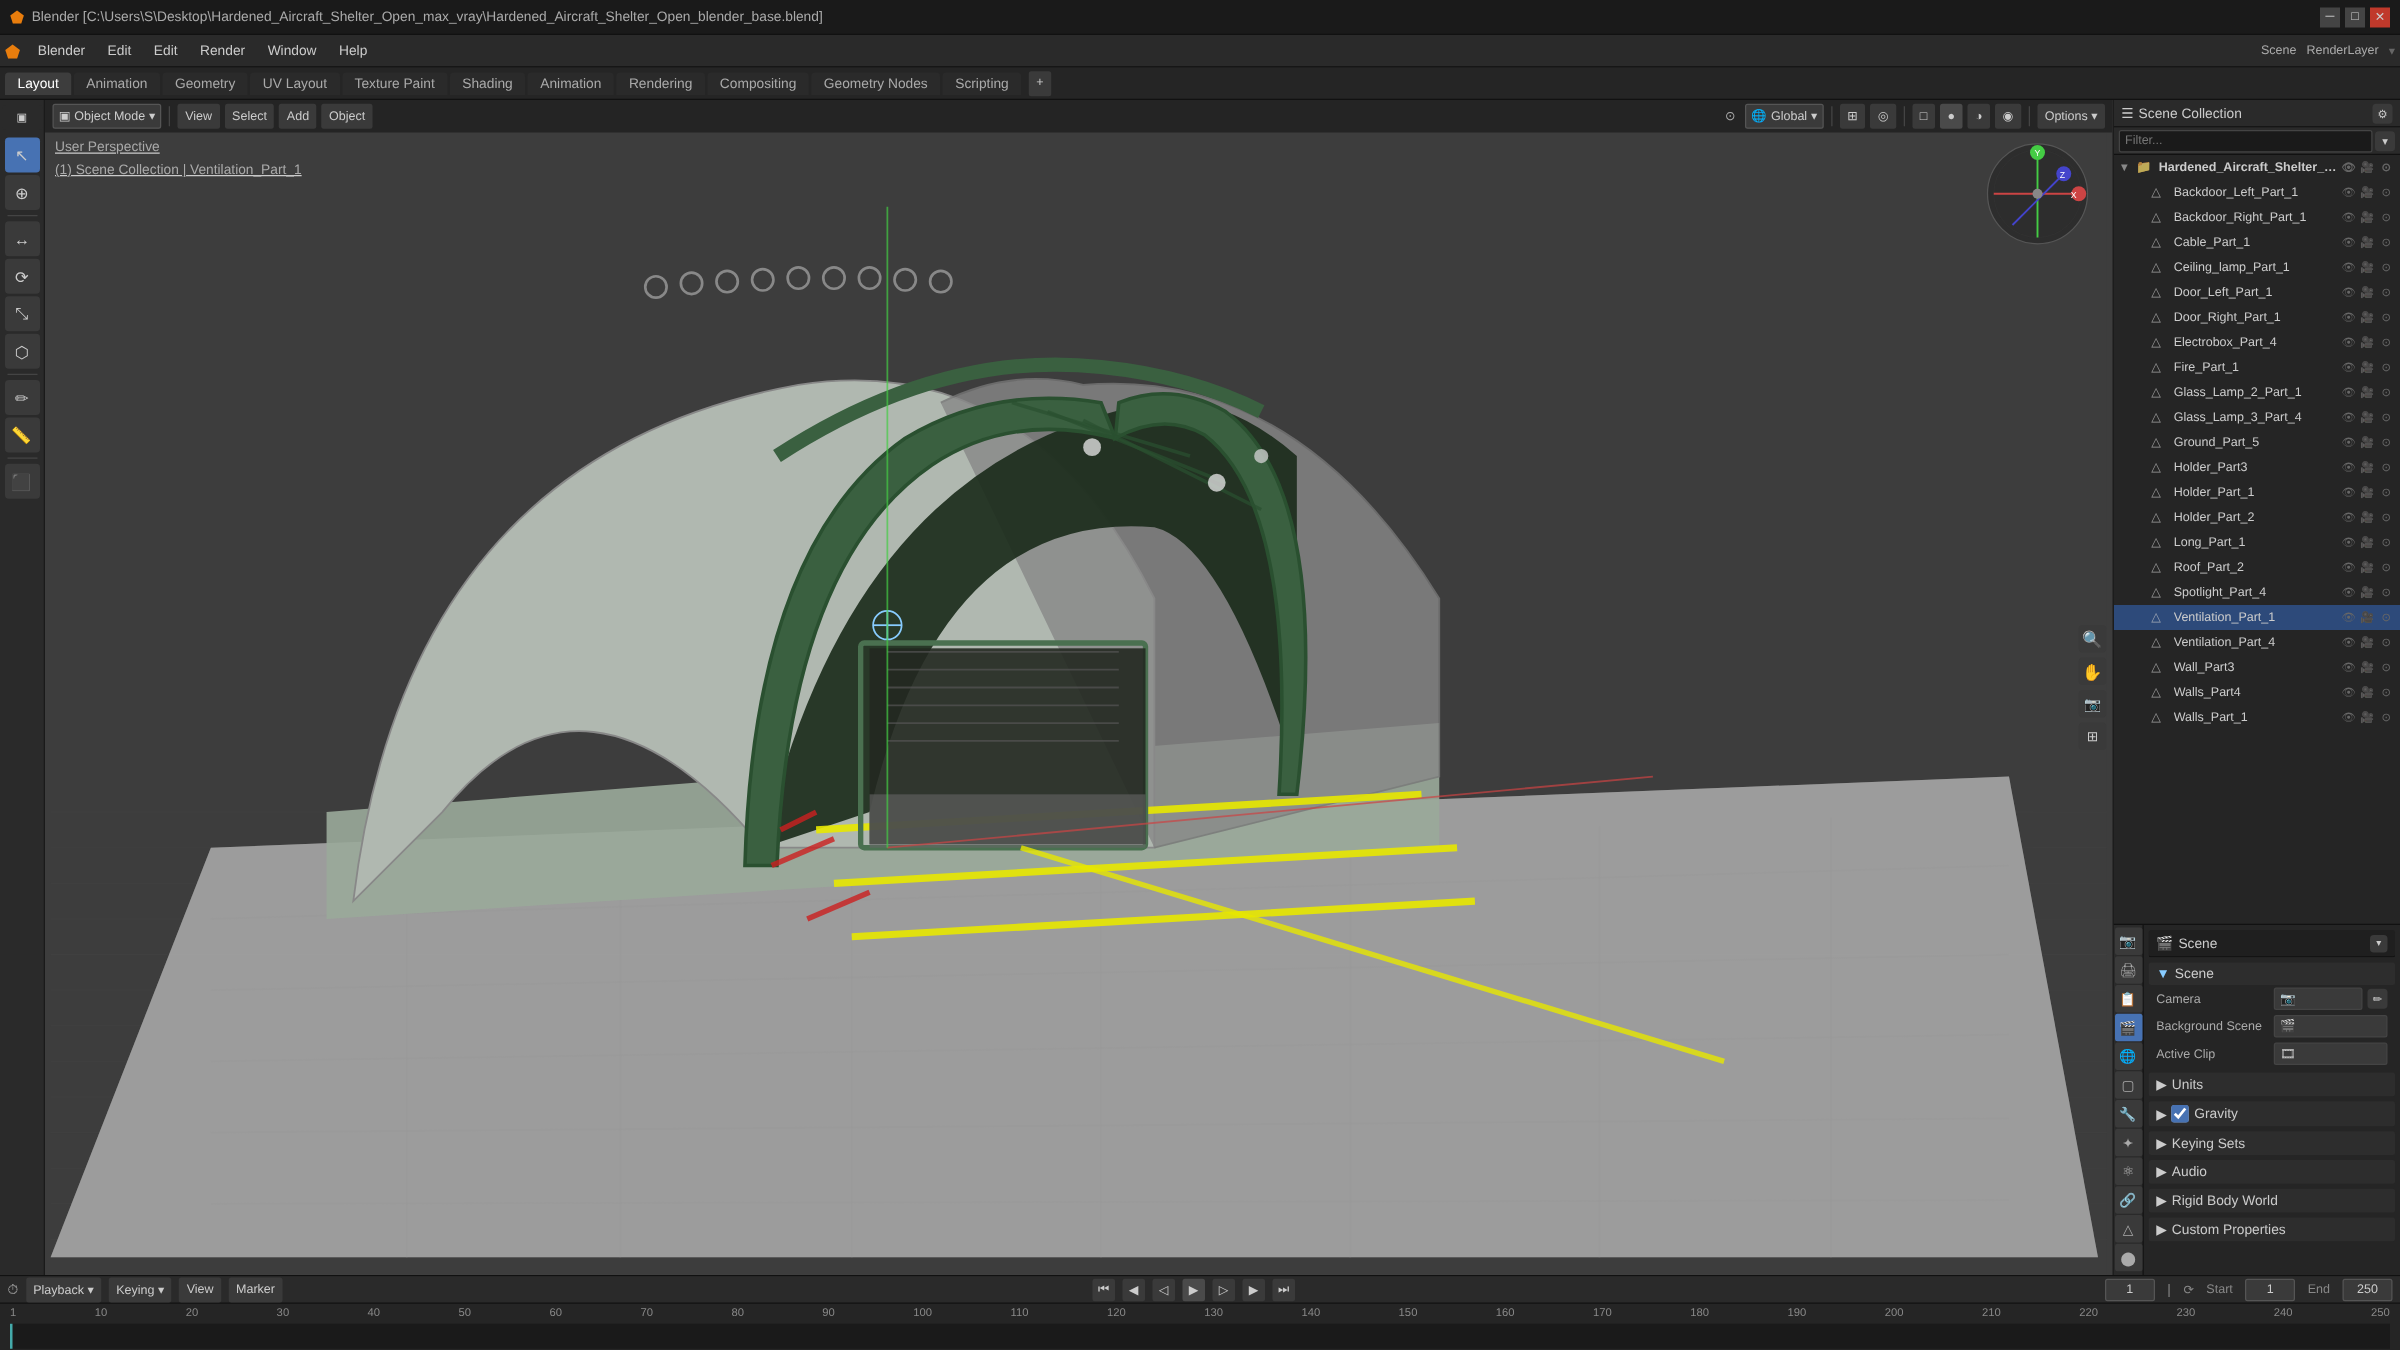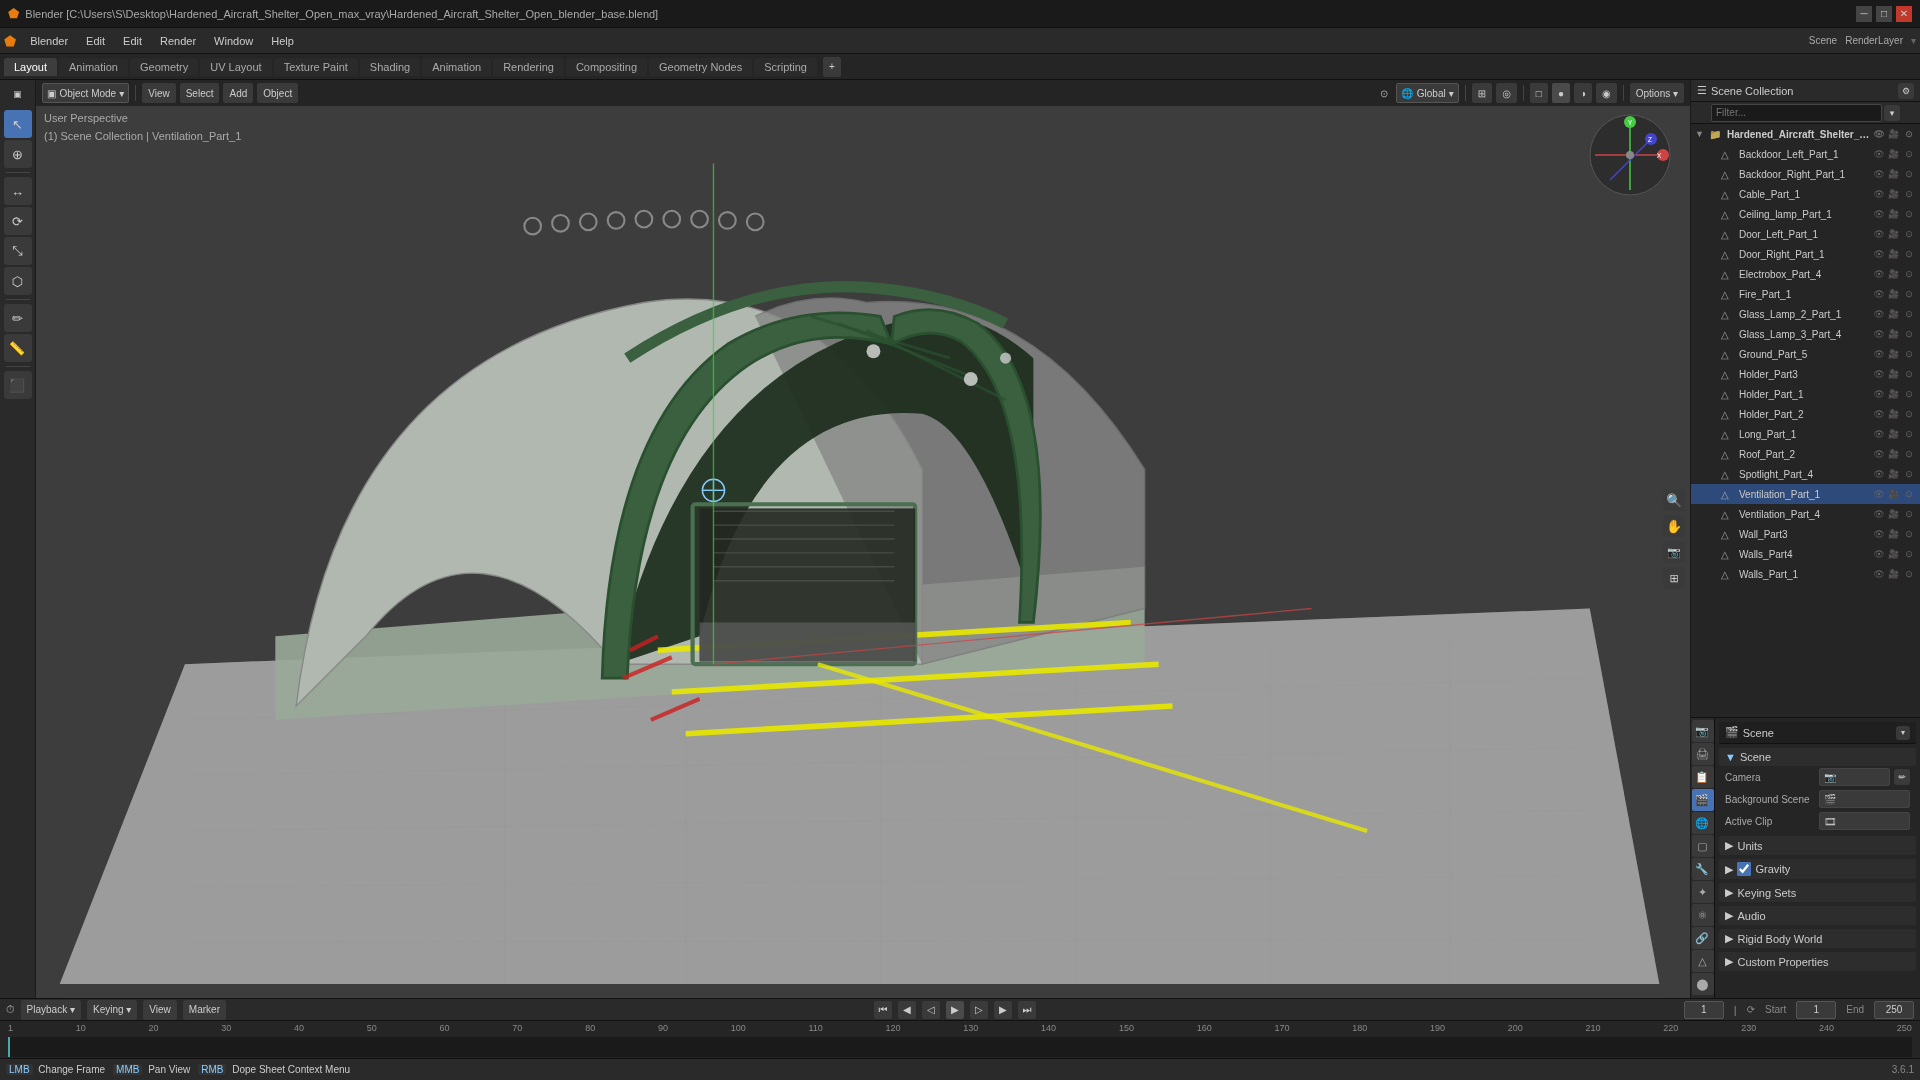--- a/index.html
+++ b/index.html
@@ -136,20 +136,21 @@
     }
 
     
     .viewport-info {
       position: absolute;
       top: 30px;
       left: 8px;
       color: #ccc;
       font-size: 11px;
       line-height: 1.6;
+      text-decoration: underline;
     }
 
     
     #nav-gizmo {
       position: absolute;
       top: 30px;
       right: 15px;
       width: 90px;
       height: 90px;
     }
@@ -182,21 +183,21 @@
       border-bottom: 1px solid #111;
       font-size: 11px;
       color: #ccc;
       flex-shrink: 0;
     }
     .outliner-toolbar {
       height: 22px;
       background: #2a2a2a;
       display: flex;
       align-items: center;
-      padding: 0 20px;
+      padding: 0 4px;
       gap: 2px;
       border-bottom: 1px solid #111;
       flex-shrink: 0;
     }
     .outliner-search {
       flex: 1;
       height: 18px;
       background: #1a1a1a;
       border: 1px solid #444;
       border-radius: 2px;
@@ -1075,29 +1076,13 @@
           <span>240</span>
           <span>250</span>
         </div>
       </div>
       <div class="timeline-bar" style="margin-top:14px;">
         <div class="timeline-marker" style="left:0;"></div>
       </div>
     </div>
   </div>
 
-  <div id="statusbar">
-    <span class="status-item">
-      <span style="color:#8cf; background:#333; padding:0 3px; border-radius:2px; margin-right:3px;">LMB</span>
-      <span>Change Frame</span>
-    </span>
-    <span class="status-item">
-      <span style="color:#8cf; background:#333; padding:0 3px; border-radius:2px; margin-right:3px;">MMB</span>
-      <span>Pan View</span>
-    </span>
-    <span class="status-item">
-      <span style="color:#8cf; background:#333; padding:0 3px; border-radius:2px; margin-right:3px;">RMB</span>
-      <span>Dope Sheet Context Menu</span>
-    </span>
-    <div style="flex:1;"></div>
-    <span class="status-item">3.6.1</span>
-  </div>
 </div>
 
 </body></html>

